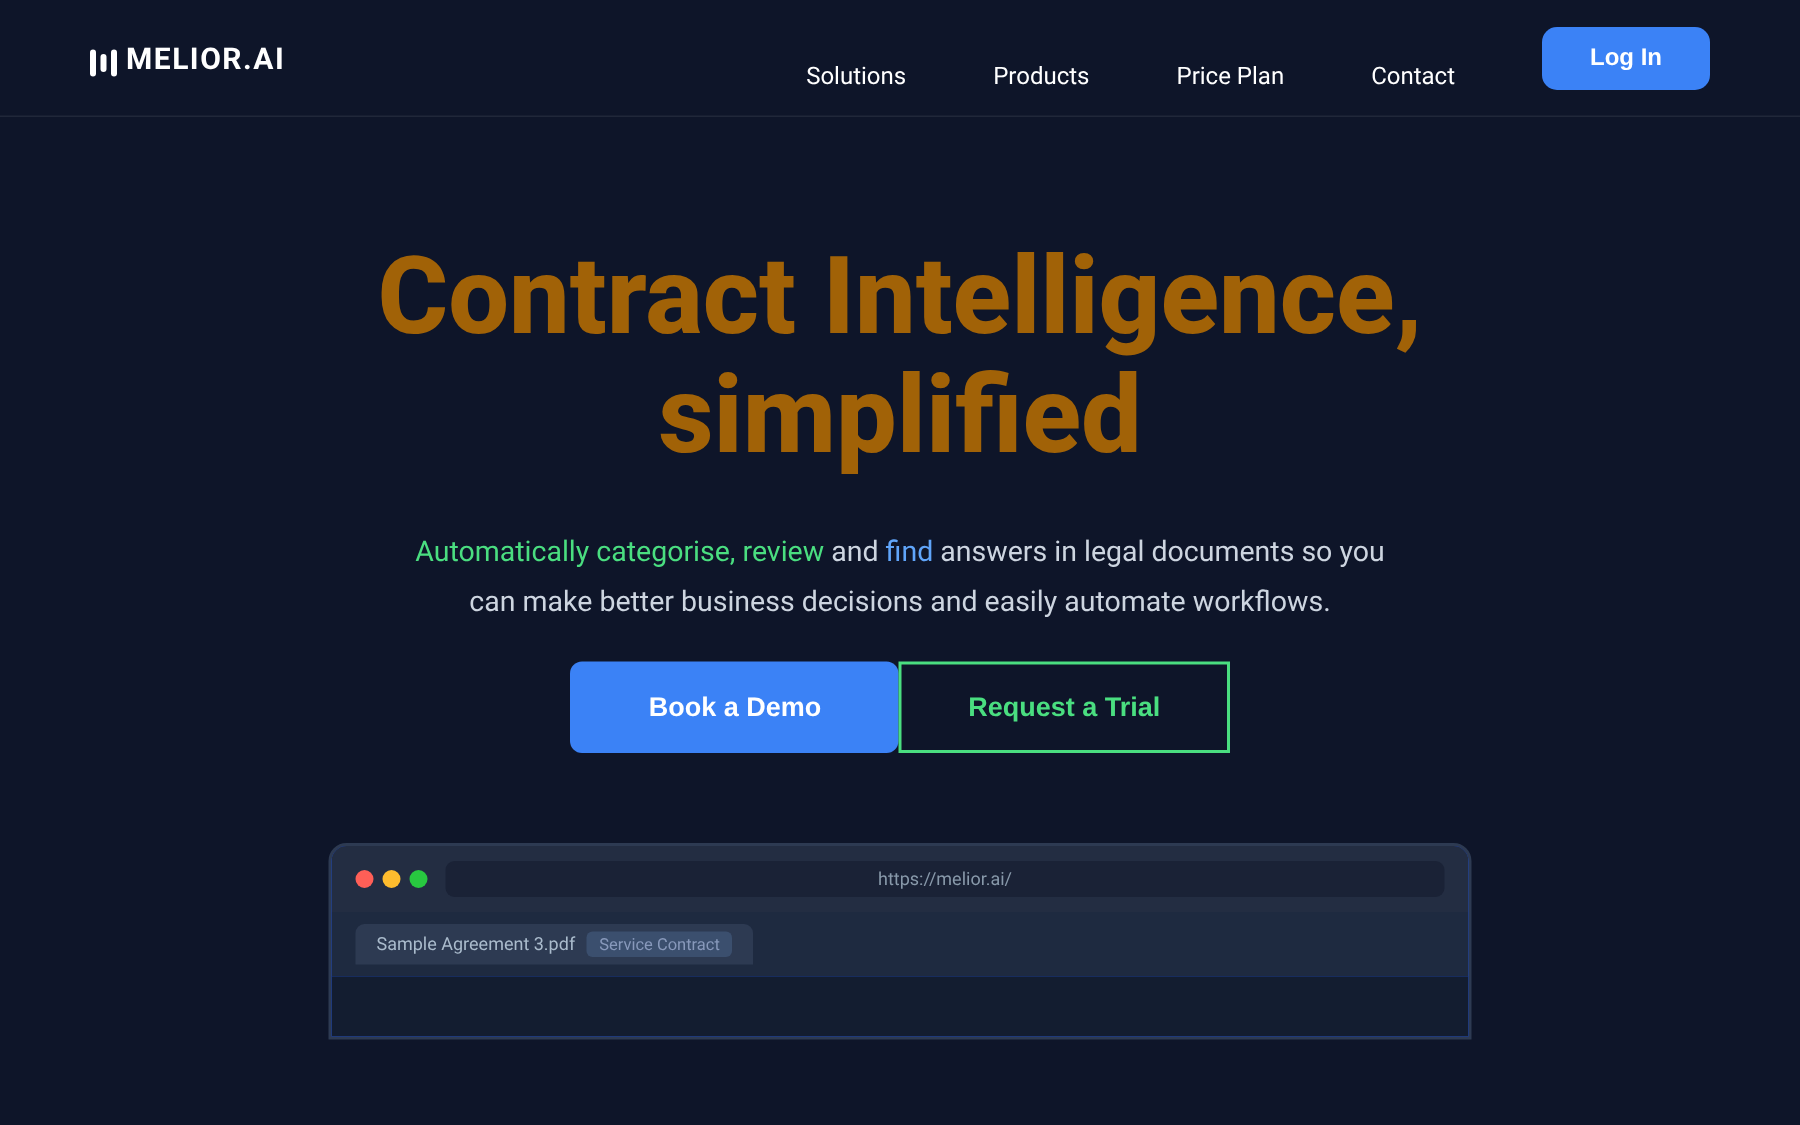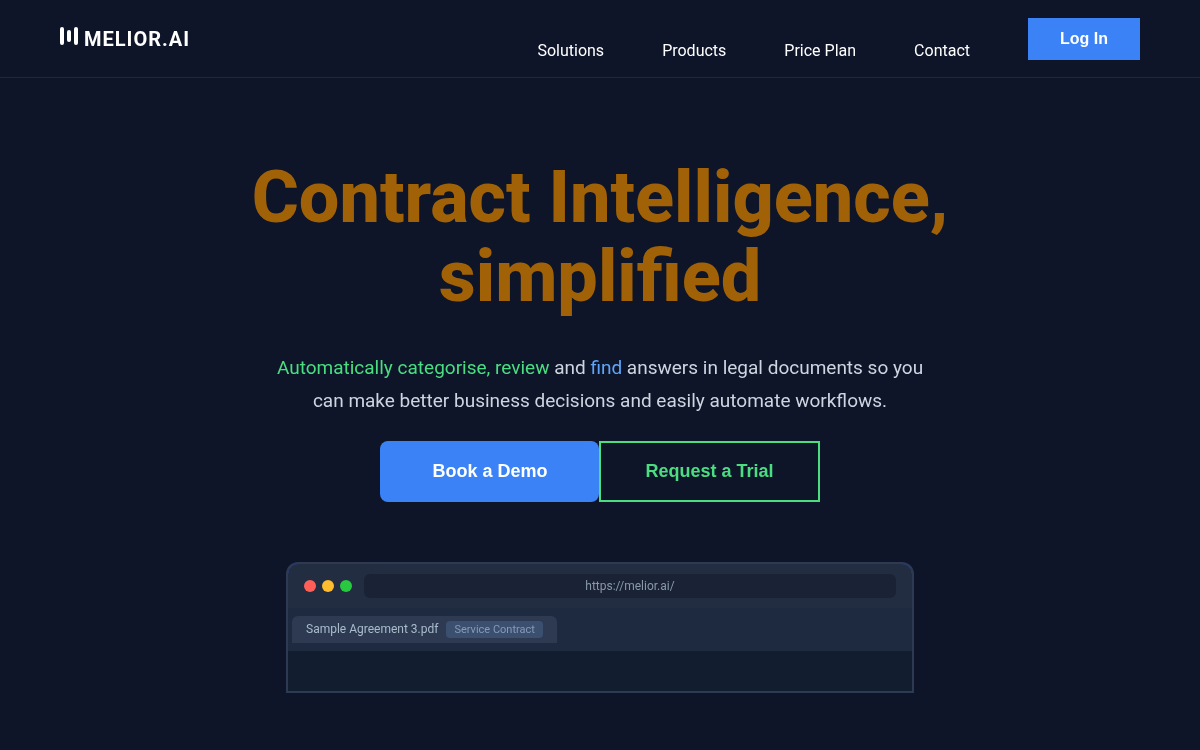--- a/index.html
+++ b/index.html
@@ -29,21 +29,21 @@
     }
 
     .logo-area {
       display: flex;
       align-items: center;
       gap: 10px;
     }
 
     .logo-icon {
       display: flex;
-      align-items: flex-start;
+      align-items: flex-end;
       gap: 6px;
     }
 
     .logo-symbol {
       display: flex;
       gap: 3px;
       align-items: center;
     }
 
     .logo-symbol .bar {
@@ -72,21 +72,21 @@
       font-size: 16px;
       color: #ffffff;
       text-decoration: none;
       cursor: pointer;
     }
 
     .login-btn {
       background: #3b82f6;
       color: #ffffff;
       border: none;
-      border-radius: 0;
+      border-radius: 10px;
       padding: 12px 32px;
       font-size: 16px;
       font-weight: 600;
       cursor: pointer;
     }
 
     
     .hero {
       display: flex;
       flex-direction: column;
@@ -149,21 +149,21 @@
     }
 
     
     .browser-mockup-wrapper {
       display: flex;
       justify-content: center;
       width: 100%;
     }
 
     .browser-mockup {
-      width: 628px;
+      width: 762px;
       background: #1d4ed8;
       border-radius: 12px 12px 0 0;
       border: 2px solid #2d3a52;
       overflow: hidden;
     }
 
     .browser-bar {
       background: #232d42;
       padding: 10px 16px;
       display: flex;
@@ -191,21 +191,21 @@
       background: #1a2236;
       border-radius: 6px;
       padding: 5px 12px;
       font-size: 12px;
       color: #8899aa;
       text-align: center;
     }
 
     .browser-tab-bar {
       background: #1e2a40;
-      padding: 8px 4px;
+      padding: 8px 16px;
       display: flex;
       align-items: flex-end;
       gap: 8px;
     }
 
     .browser-tab {
       background: #2d3a52;
       border-radius: 6px 6px 0 0;
       padding: 5px 14px;
       font-size: 12px;

